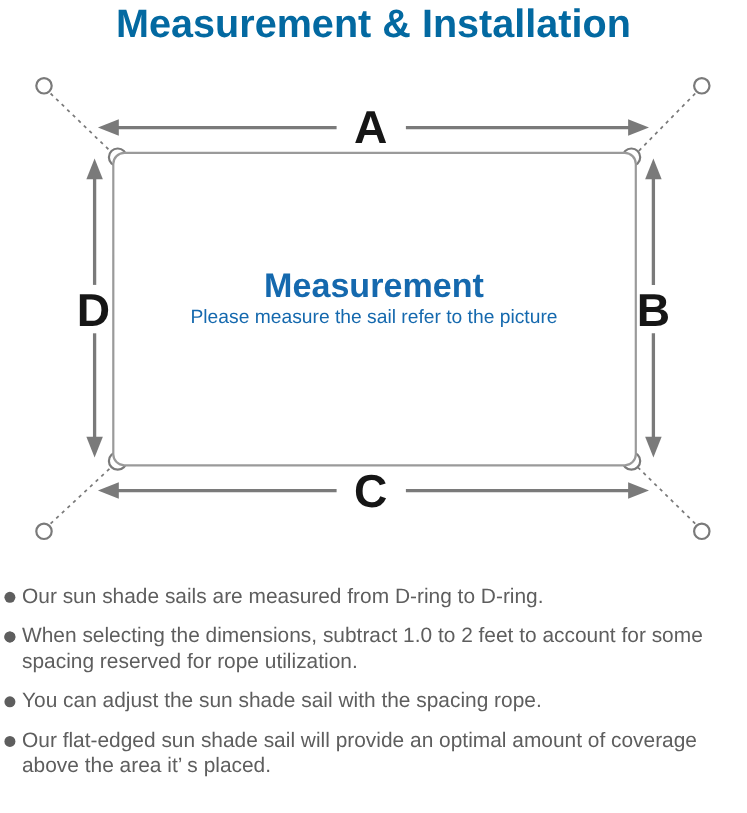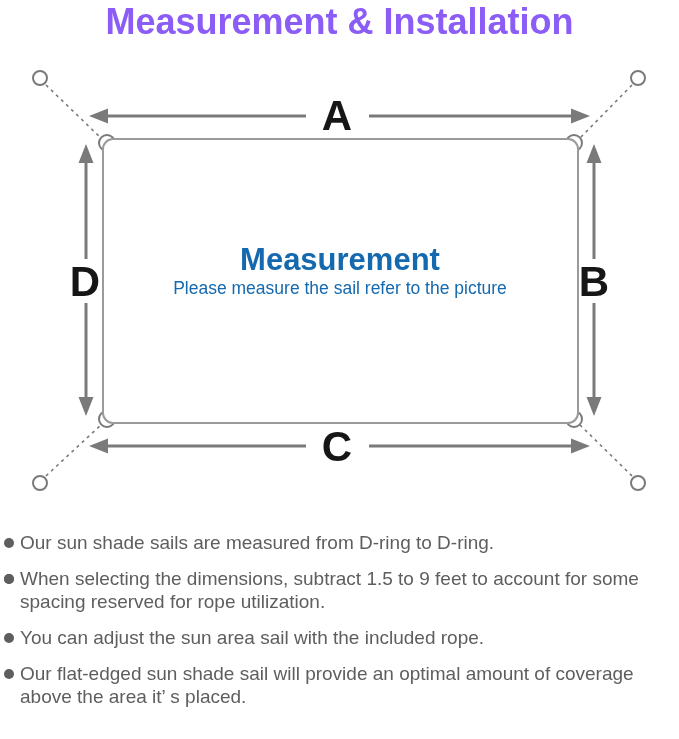--- a/index.html
+++ b/index.html
@@ -18,21 +18,21 @@
     background: #ffffff;
   }
   .page-title {
     margin: 0;
     padding-top: 2px;
     height: 40px;
     text-align: center;
     font-size: 36px;
     line-height: 40px;
     font-weight: bold;
-    color: #8b5cf6;
+    color: #0369a1;
     letter-spacing: 0px;
     white-space: nowrap;
   }
   .diagram-svg {
     display: block;
     width: 679px;
     height: 475px;
   }
   .notes {
     list-style: none;
@@ -140,25 +140,25 @@
   <ul class="notes">
     <li>
       <span class="dot"></span>
       <span>Our sun shade sails are measured from D-ring to D-ring.</span>
     </li>
     <li>
       <span class="dot"></span>
     </li>
     <li>
       <span class="dot"></span>
-      <span>When selecting the dimensions, subtract 1.5 to 9 feet to account for some spacing reserved for rope utilization.</span>
+      <span>When selecting the dimensions, subtract 1.0 to 2 feet to account for some spacing reserved for rope utilization.</span>
     </li>
     <li>
       <span class="dot"></span>
-      <span>You can adjust the sun area sail with the included rope.</span>
+      <span>You can adjust the sun shade sail with the spacing rope.</span>
     </li>
     <li>
       <span class="dot"></span>
       <span>Our flat-edged sun shade sail will provide an optimal amount of coverage above the area it’ s placed.</span>
     </li>
   </ul>
 
 </div>
 
 </body></html>

